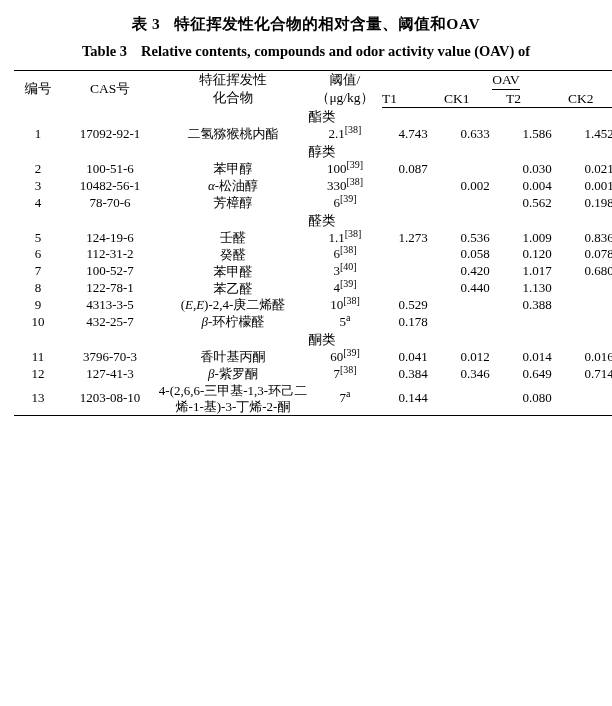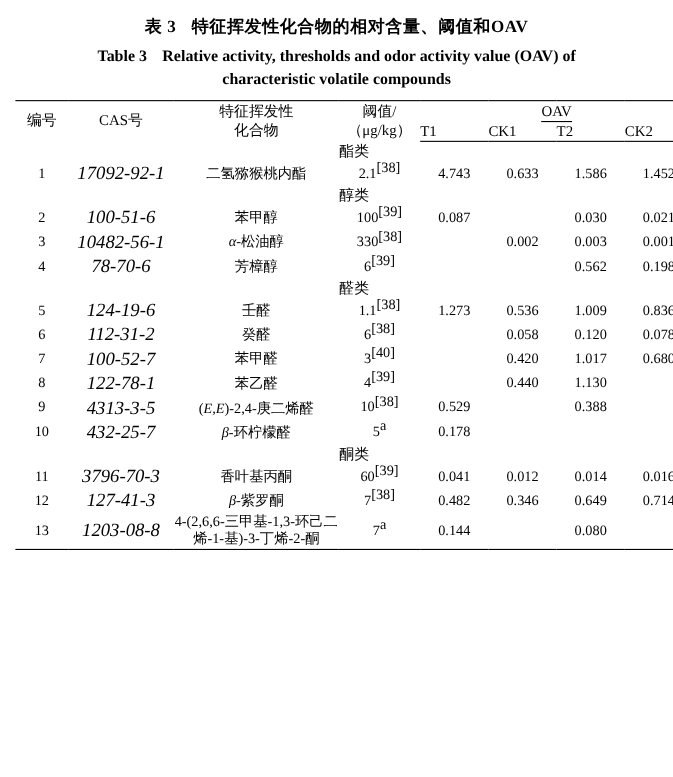--- a/index.html
+++ b/index.html
@@ -79,30 +79,30 @@
     padding: 5px 0 4px 0;
   }
 
   .row td {
     text-align: center;
     font-size: 13px;
     padding: 6px 0 6px 0;
     line-height: 1.3;
   }
   .row td.num { font-size: 13px; }
-  .row td.cas { font-size: 17px; font-style: italic; }
+  .row td.cas { font-size: 13px; }
   .row td.name {
     font-size: 13px;
     line-height: 1.25;
     text-align: center;
   }
   .row td.thr { font-size: 13px; }
 
   sup {
-    font-size: 13px;
+    font-size: 10px;
     vertical-align: super;
     line-height: 0;
   }
   i { font-style: italic; }
 
   .note {
     font-size: 12.5px;
     margin-top: 6px;
     padding-left: 2px;
     line-height: 1.4;
@@ -119,22 +119,21 @@
 </head>
 <body>
 
 <div class="page">
 
   <div class="title-cn">
     <span class="lbl">表 3</span><span>特征挥发性化合物的相对含量、阈值和OAV</span>
   </div>
 
   <div class="title-en">
-    <span class="lbl">Table 3</span><span>Relative activity, thresholds and odor activity value (OAV) of</span><br>
-    <span>characteristic volatile compounds</span>
+    <span class="lbl">Table 3</span><span>Relative contents, compounds and odor activity value (OAV) of</span><br>
   </div>
 
   <table class="main">
     <colgroup>
       <col class="c0">
         <col class="c1">
         <col class="c2">
         <col class="c3">
       <col class="c4">
         <col class="c5">
@@ -181,21 +180,21 @@
           <td>0.030</td>
           <td>0.021</td>
         </tr>
         <tr class="row">
           <td class="num">3</td>
           <td class="cas">10482-56-1</td>
           <td class="name"><i>α</i>-松油醇</td>
           <td class="thr">330<sup>[38]</sup></td>
           <td></td>
           <td>0.002</td>
-          <td>0.003</td>
+          <td>0.004</td>
           <td>0.001</td>
         </tr>
         <tr class="row">
           <td class="num">4</td>
           <td class="cas">78-70-6</td>
           <td class="name">芳樟醇</td>
           <td class="thr">6<sup>[39]</sup></td>
           <td></td>
           <td></td>
           <td>0.562</td>
@@ -275,28 +274,28 @@
           <td>0.041</td>
           <td>0.012</td>
           <td>0.014</td>
           <td>0.016</td>
         </tr>
         <tr class="row">
           <td class="num">12</td>
           <td class="cas">127-41-3</td>
           <td class="name"><i>β</i>-紫罗酮</td>
           <td class="thr">7<sup>[38]</sup></td>
-          <td>0.482</td>
+          <td>0.384</td>
           <td>0.346</td>
           <td>0.649</td>
           <td>0.714</td>
         </tr>
         <tr class="row rule-bot">
           <td class="num">13</td>
-          <td class="cas">1203-08-8</td>
+          <td class="cas">1203-08-10</td>
           <td class="name">4-(2,6,6-三甲基-1,3-环己二<br>烯-1-基)-3-丁烯-2-酮</td>
           <td class="thr">7<sup>a</sup></td>
           <td>0.144</td>
           <td></td>
           <td>0.080</td>
           <td></td>
         </tr>
       </tbody>
   </table>
 

